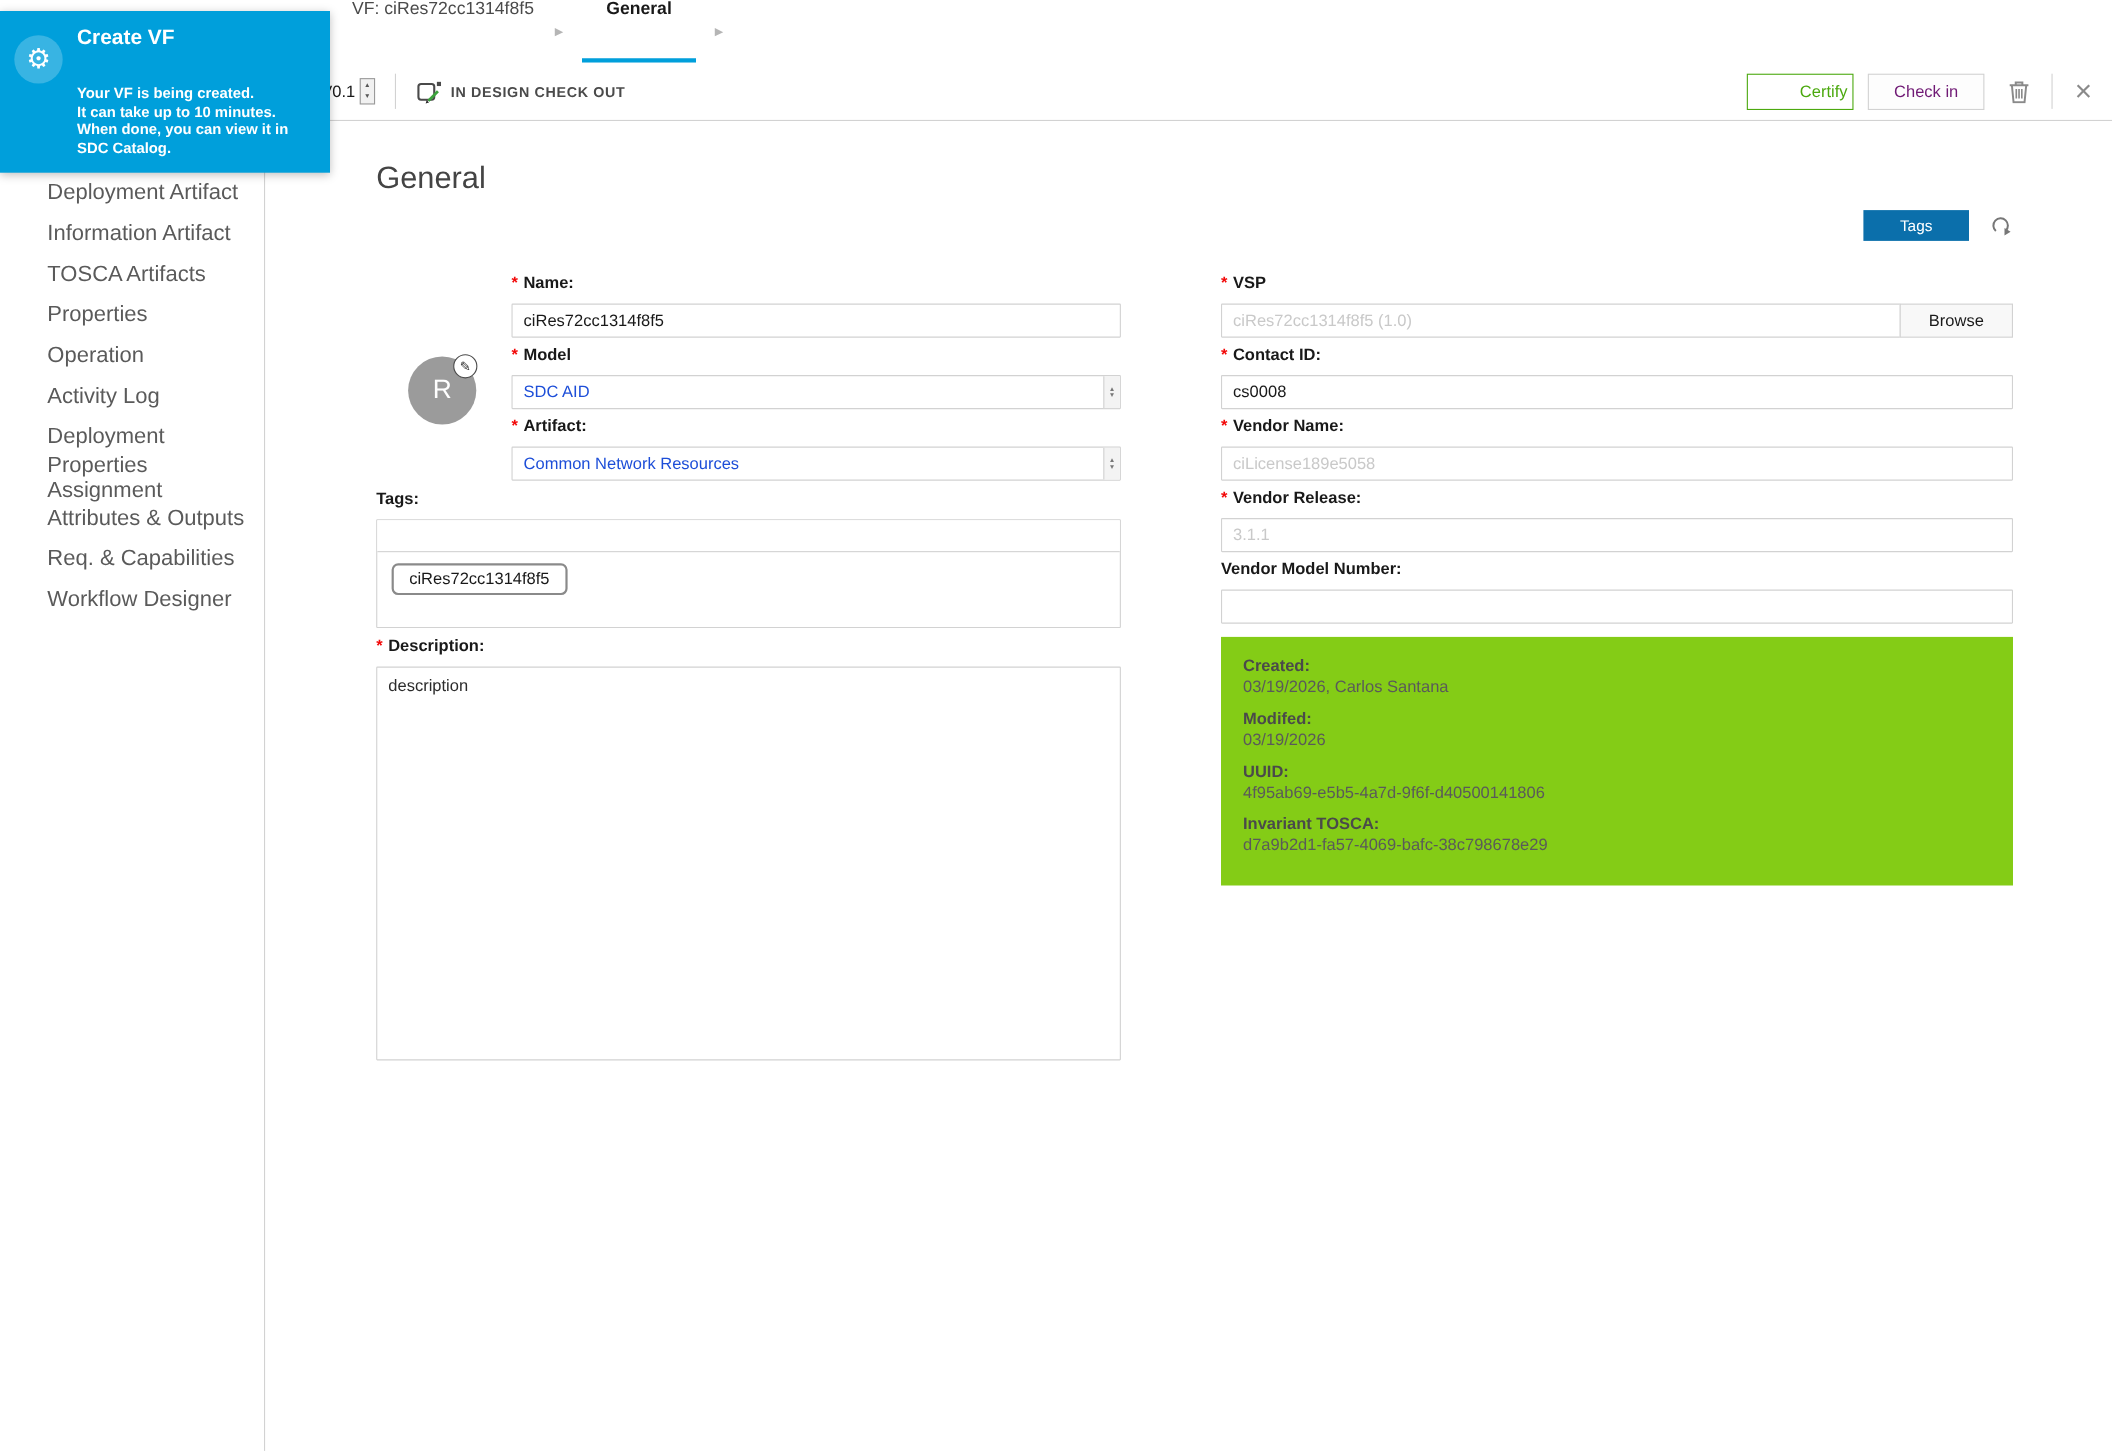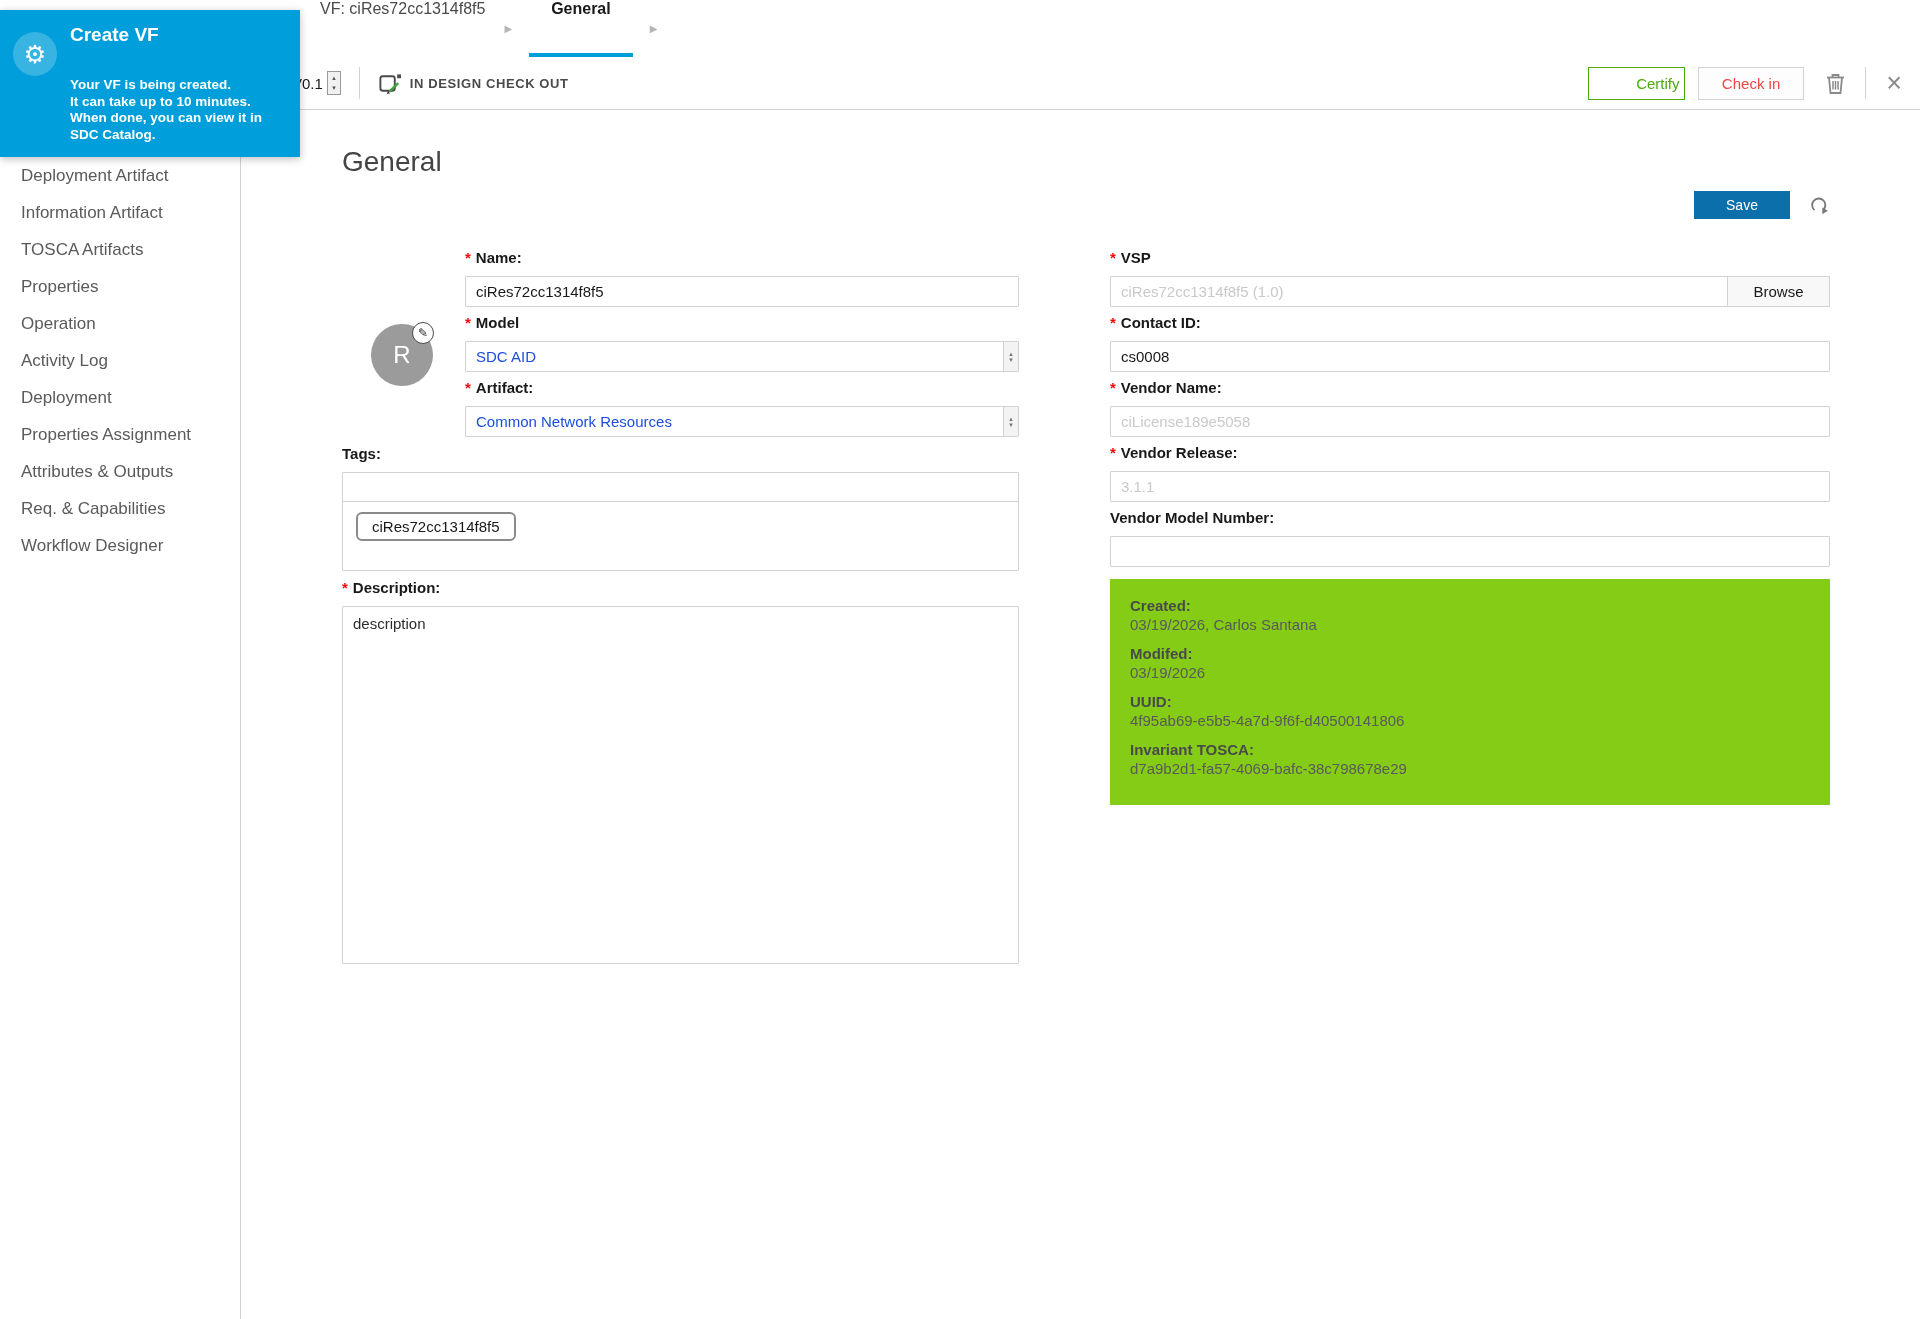--- a/index.html
+++ b/index.html
@@ -30,31 +30,31 @@
   .version-label { font-size:15px; color:#191919; }
   .vspin { width:14px; height:24px; border:1px solid #9a9a9a; background:#f1f1f1; margin-left:4px;
            display:flex; flex-direction:column; align-items:center; justify-content:space-evenly;
            font-size:6px; color:#555; cursor:pointer; }
   .tb-divider { width:1px; height:32px; background:#d2d2d2; margin:0 18px; }
   .status-wrap { display:flex; align-items:center; }
   .status-text { font-size:13px; font-weight:bold; color:#4a4a4a; letter-spacing:.6px; margin-left:9px; }
   .tb-right { margin-left:auto; display:flex; align-items:center; padding-right:18px; }
   .btn-certify { width:97px; height:33px; background:#fff; border:1px solid #4ca90f; color:#4ca90f;
                  font-size:15px; font-family:inherit; cursor:pointer;padding-left:43px; }
-  .btn-checkin { height:33px; padding:0 23px; background:#fdfdfd; border:1px solid #d2d2d2; color:#ef4444;
+  .btn-checkin { height:33px; padding:0 23px; background:#fdfdfd; border:1px solid #d2d2d2; color:#701a75;
                  font-size:15px; font-family:inherit; margin-left:13px; cursor:pointer; }
   .tb-icon { display:flex; align-items:center; justify-content:center; cursor:pointer; }
   .trash-wrap { margin:0 20px 0 22px; }
   .close-x { font-size:27px; color:#8a8a8a; line-height:20px; margin-left:20px; cursor:pointer; }
 
   
   .sidebar { position:absolute; left:0; top:110px; width:241px; bottom:0; background:#fff;
              border-right:1px solid #d2d2d2; padding-top:10px; }
-  .side-item { position:relative; height:37px; display:flex; align-items:center; padding-left:21px;
-               font-size:17px; color:#5a5a5a; cursor:pointer; }
+  .side-item { position:relative; height:37px; display:flex; align-items:center; padding-left:43px;
+               font-size:20px; color:#5a5a5a; cursor:pointer; }
   .side-item.active { color:#009fdb; }
   .active-bar { position:absolute; left:18px; top:9px; width:6px; height:19px; background:#009fdb; }
 
   
   .content { position:absolute; left:242px; top:110px; right:0; bottom:0; background:#fff; }
   .page-title { margin:35px 0 0 100px; font-size:28px; line-height:33px; color:#444; font-weight:400; }
   .save-row { display:flex; justify-content:flex-end; align-items:center; margin:13px 90px 0 0; }
   .btn-save { width:96px; height:28px; background:#0b6fab; color:#fff; border:none; font-size:14px;
               font-family:inherit; cursor:pointer; }
   .refresh-wrap { margin-left:18px; display:flex; align-items:center; cursor:pointer; }
@@ -195,21 +195,21 @@
       </div>
     <div class="side-item">
         <span>Workflow Designer</span>
       </div>
   </div>
 
   <div class="content">
     <div class="page-title">General</div>
 
     <div class="save-row">
-      <button class="btn-save">Save</button>
+      <button class="btn-save">Tags</button>
       <span class="refresh-wrap">
         <svg width="22" height="22" viewBox="0 0 24 24">
           <path d="M7 17.5 A7.2 7.2 0 1 1 16.8 17.2" fill="none" stroke="#777" stroke-width="2"></path>
           <polygon points="15.6,22 15.6,14.6 21.6,18.3" fill="#777"></polygon>
         </svg>
       </span>
     </div>
 
     <div class="form-grid">
 

